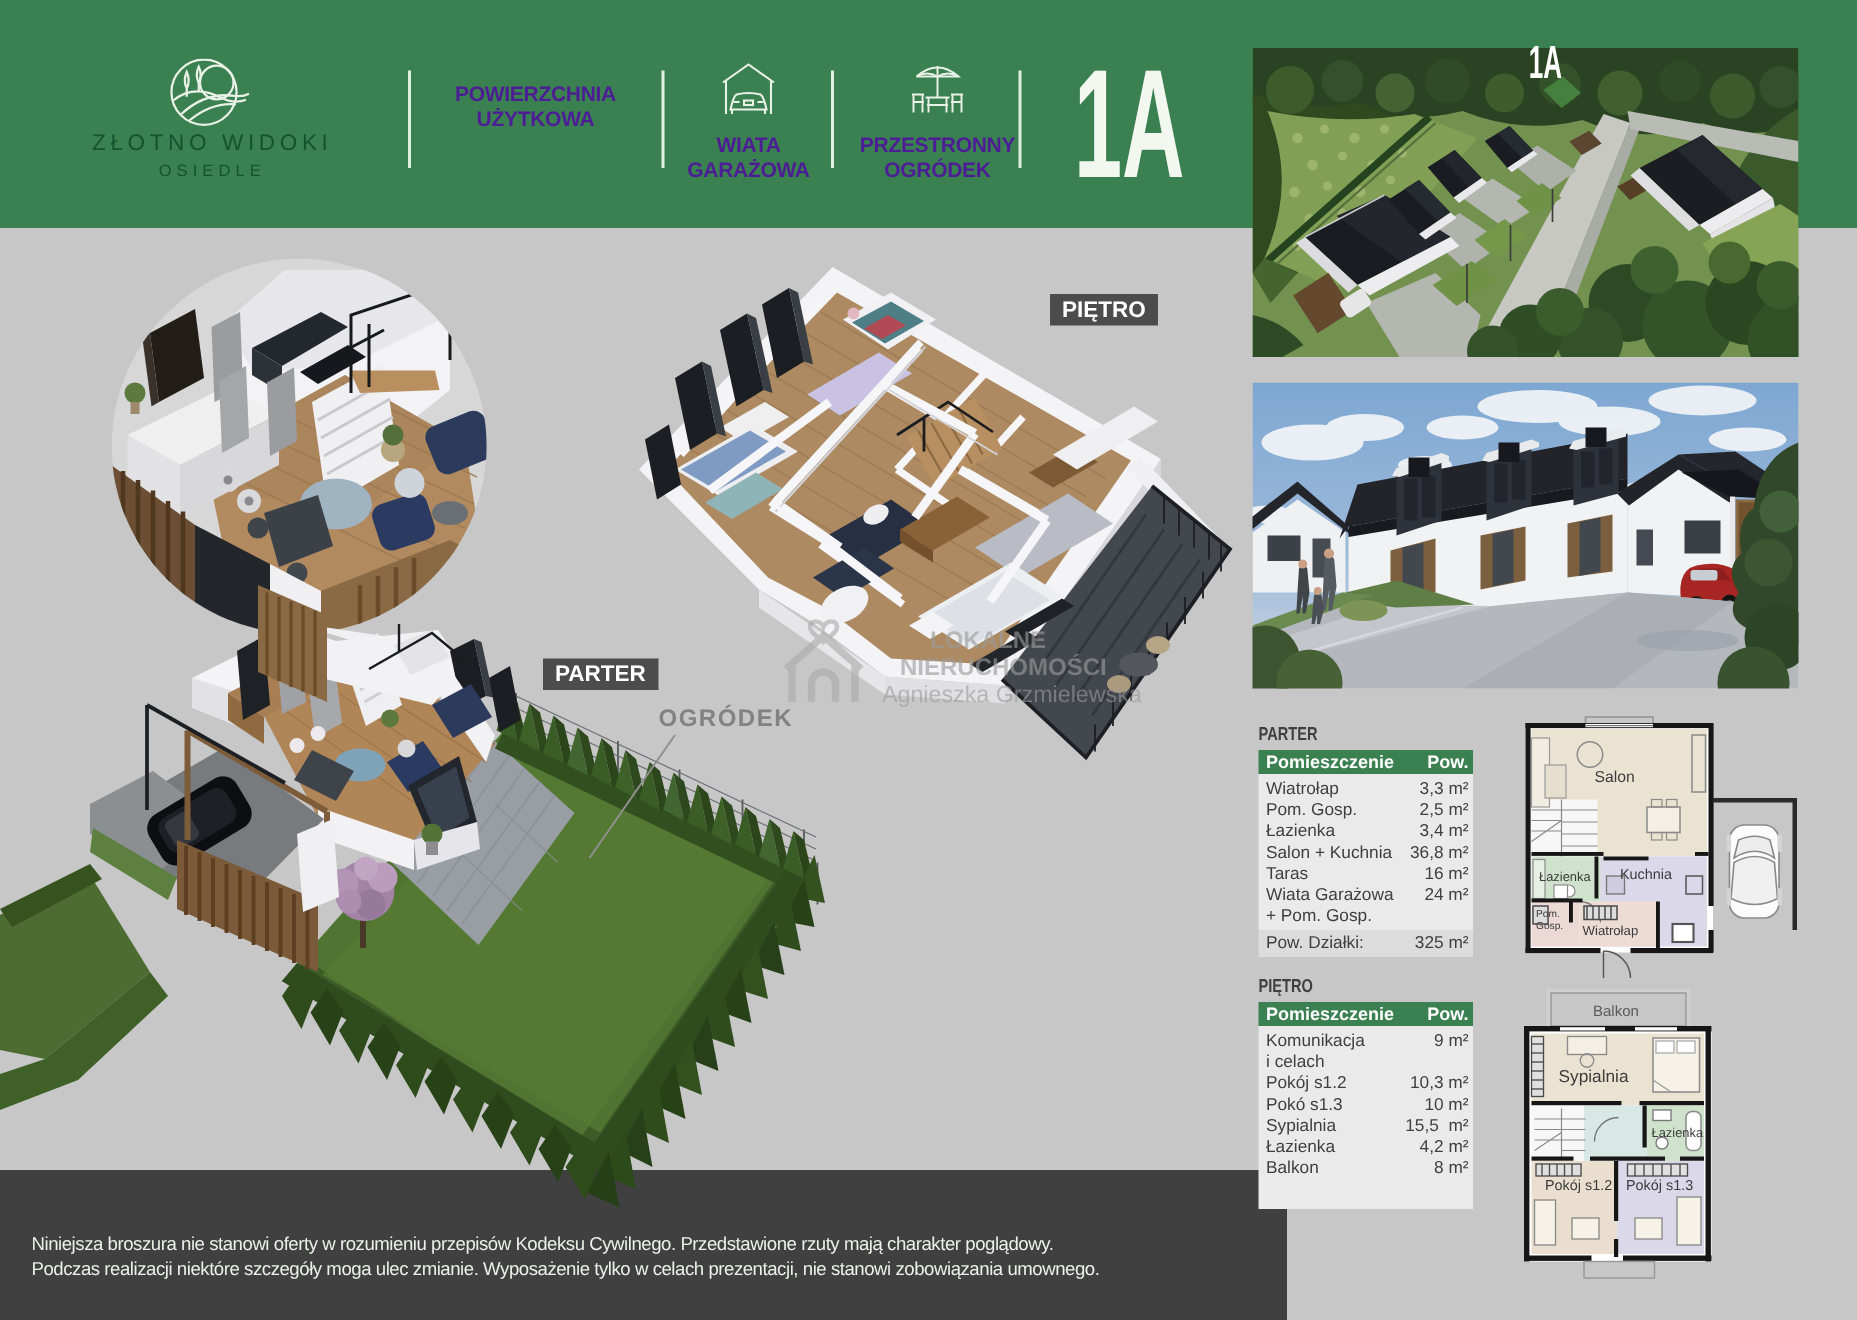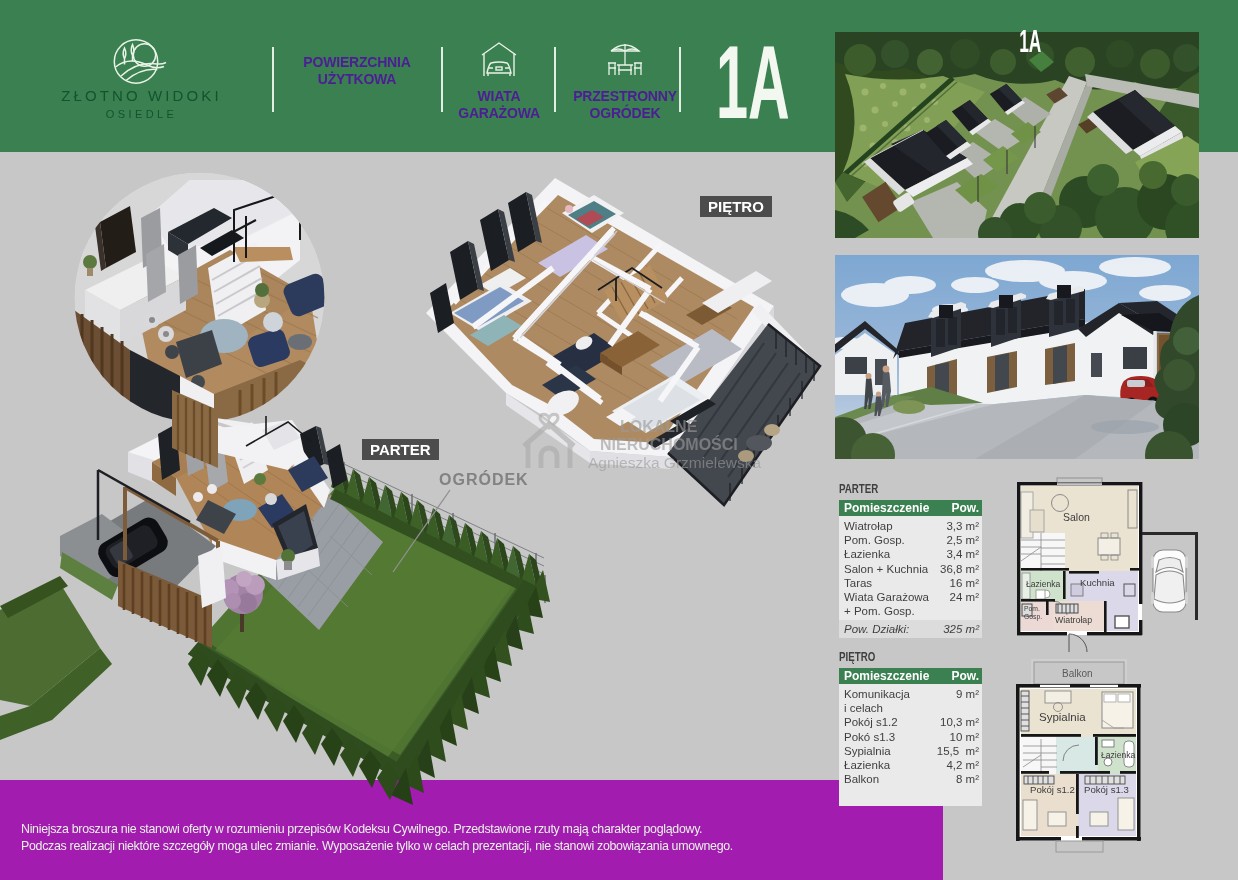--- a/index.html
+++ b/index.html
@@ -2,21 +2,21 @@
 <html><head>
 <meta charset="utf-8">
 <style>
   * { margin:0; padding:0; box-sizing:border-box; }
   html,body { width:1238px; height:880px; }
   body { position:relative; overflow:hidden; background:#c7c7c7;
          font-family:"Liberation Sans", sans-serif; }
   .abs { position:absolute; }
   
   #header { left:0; top:0; width:1238px; height:152px; background:#3b8051; }
-  #footer { left:0; top:780px; width:943px; height:100px; background:#a21caf; }
+  #footer { left:0; top:780px; width:858px; height:100px; background:#404040; }
   #footer p { color:#e9f2e7; font-size:12.4px; letter-spacing:-0.3px; line-height:16.5px; margin-left:21px; margin-top:0; white-space:nowrap; }
   .hdiv { width:1.5px; background:rgba(240,248,240,.92); top:47px; height:65px; }
   .hlab { color:#4c1d95; font-weight:bold; font-size:14px; letter-spacing:-0.2px; text-align:center; line-height:16.5px; }
   #m95 { left:272px; top:47px; width:170px; text-align:center; color:#eef6ec; }
   #m95 .big { font-size:34px; font-weight:bold; line-height:32px; }
   
   #logo { left:55px; top:39px; width:170px; text-align:center; color:#14532d; }
   
   .onea { color:#f2f7f0; font-weight:bold; transform-origin:left top; }
 </style>
@@ -959,21 +959,21 @@
     </table>
   <div style="background:#eaeaea; font-size:11.5px; padding:3px 3px 2px 5px; line-height:14.2px;">
     <div>Wiatrołap <span style="float:right">3,3 m²</span></div>
     <div>Pom. Gosp. <span style="float:right">2,5 m²</span></div>
     <div>Łazienka <span style="float:right">3,4 m²</span></div>
     <div>Salon + Kuchnia <span style="float:right">36,8 m²</span></div>
     <div>Taras <span style="float:right">16 m²</span></div>
     <div>Wiata Garażowa <span style="float:right">24 m²</span></div>
     <div>+ Pom. Gosp.</div>
   </div>
-  <div style="background:#dcdcdc; font-size:11.5px; padding:3px 3px 3px 5px;font-style:italic;">Pow. Działki: <span style="float:right">325 m²</span></div>
+  <div style="background:#dcdcdc; font-size:11.5px; padding:3px 3px 3px 5px;">Pow. Działki: <span style="float:right">325 m²</span></div>
 </div>
 
 <div class="abs" style="left:839px; top:650px; width:143px; color:#3f3f3f;">
   <div style="font-weight:bold; font-size:12.5px; transform:scale(0.78,1); transform-origin:left top; white-space:nowrap;">PIĘTRO</div>
   <table style="width:143px; border-collapse:collapse; margin-top:4px; font-size:12px;">
     <tbody>
         <tr style="background:#3b8051; color:#fff; font-weight:bold;">
           <td style="padding:1px 0 1px 5px;">Pomieszczenie</td>
           <td style="text-align:right; padding-right:3px;">Pow.</td>
         </tr>

